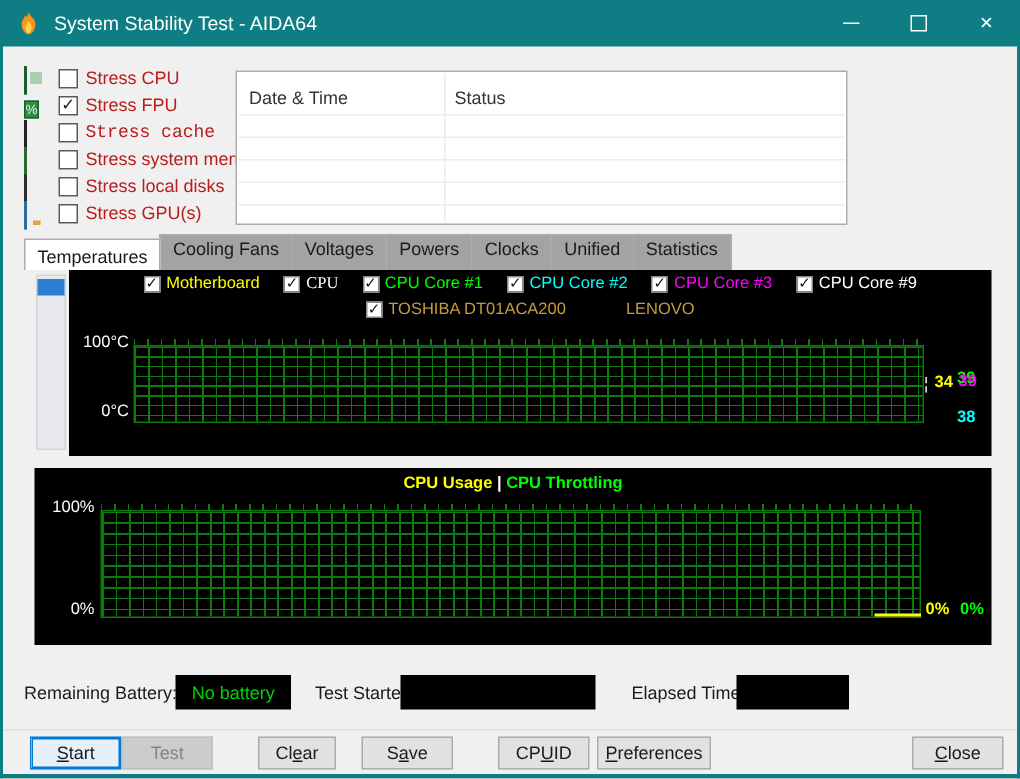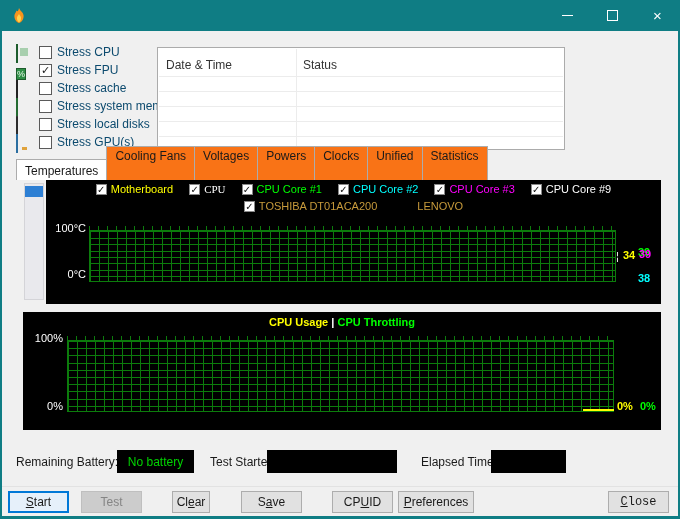--- a/index.html
+++ b/index.html
@@ -13,21 +13,21 @@
   .win-btn{width:45px;height:31px;display:flex;align-items:center;justify-content:center;color:#fff;}
   .min-glyph{width:11px;height:1px;background:#fff;}
   .max-glyph{width:9px;height:9px;border:1px solid #fff;}
   .close-glyph{font-size:15px;line-height:1;}
   
   .stress-list{position:absolute;left:14px;top:42px;}
   .stress-row{position:absolute;left:0;height:16px;display:flex;align-items:center;}
   .hw-icon{width:17px;height:15px;margin-right:6px;position:relative;flex:0 0 auto;}
   .cbx{width:13px;height:13px;background:#fff;border:1px solid #5a5a5a;box-sizing:border-box;
        font-size:11px;line-height:11px;text-align:center;color:#1a1a1a;margin-right:5px;flex:0 0 auto;}
-  .stress-label{font-size:12px;color:#0c4a6e;white-space:nowrap;}
+  .stress-label{font-size:12px;color:#b91c1c;white-space:nowrap;}
   
   .ic-cpu{width:14px;height:14px;background:#2f8f46;border:1px solid #1d5c2c;box-sizing:border-box;margin:0 auto;}
   .ic-cpu::after{content:"";position:absolute;left:4px;top:3px;width:8px;height:8px;background:#a8cfae;}
   .ic-fpu{width:14px;height:14px;background:#2f8f46;border:1px solid #1d5c2c;box-sizing:border-box;color:#eaf5ea;
           font-size:9px;line-height:12px;text-align:center;margin:0 auto;}
   .ic-cache{width:12px;height:14px;background:#3c3c3c;border:1px solid #222;box-sizing:border-box;margin:0 auto;
             background-image:repeating-linear-gradient(to bottom,#5a5a5a 0 1px,transparent 1px 3px);}
   .ic-mem{width:16px;height:7px;background:#3f9f4f;border:1px solid #246b31;box-sizing:border-box;margin:4px auto 0;
           background-image:repeating-linear-gradient(to right,#1d5c2c 0 2px,transparent 2px 4px);}
   .ic-disk{width:15px;height:6px;background:#4a4a4a;border-radius:2px;margin:5px auto 0;border:1px solid #2c2c2c;}
@@ -35,22 +35,22 @@
   .ic-gpu::after{content:"";position:absolute;left:6px;bottom:0;width:5px;height:3px;background:#e0a33c;}
   
   .log-table{position:absolute;left:155px;top:47px;width:408px;height:103px;background:#fff;border:1px solid #ababab;box-sizing:border-box;}
   .log-head{position:absolute;top:4px;left:0;right:0;height:26px;}
   .log-col1{position:absolute;left:8px;top:6px;font-size:12px;color:#333;}
   .log-col2{position:absolute;left:145px;top:6px;font-size:12px;color:#333;}
   .col-div{position:absolute;left:138px;top:1px;bottom:1px;width:1px;background:#ececec;}
   .row-line{position:absolute;left:1px;right:1px;height:1px;background:#ececec;}
   
   .tabs{position:absolute;left:14px;top:159px;height:21px;display:flex;align-items:flex-end;text-align:right;}
-  .tab{font-size:12px;color:#1a1a1a;background:#f97316;border:1px solid #acacac;border-bottom:none;
-       padding:2px 8px 3px;height:34px;box-sizing:border-box;margin-right:-1px;white-space:nowrap;}
+  .tab{font-size:12px;color:#1a1a1a;background:#a3a3a3;border:1px solid #acacac;border-bottom:none;
+       padding:2px 8px 3px;height:24px;box-sizing:border-box;margin-right:-1px;white-space:nowrap;}
   .tab.active{background:#ffffff;height:21px;padding-top:4px;position:relative;z-index:2;}
   
   .panel{position:absolute;background:#000;}
   .panel1{left:44px;top:180px;width:615px;height:124px;}
   .panel2{left:21px;top:312px;width:638px;height:118px;}
   .legend-row{position:absolute;left:0;right:0;display:flex;justify-content:center;align-items:center;gap:16px;}
   .legend-item{display:flex;align-items:center;font-size:11px;white-space:nowrap;}
   .gcbx{width:11px;height:11px;background:#fff;border:1px solid #888;box-sizing:border-box;font-size:10px;
         line-height:9px;text-align:center;color:#111;margin-right:4px;flex:0 0 auto;}
   .axis-label{position:absolute;font-size:11px;color:#fff;width:40px;text-align:right;}
@@ -82,20 +82,21 @@
 </head>
 <body>
 
 <div class="window">
 
   <div class="titlebar">
     <svg class="title-icon" viewBox="0 0 18 18">
       <path d="M9 1 C10 4 13 5 13.5 8 C14 11 12.5 15 9 16 C5.5 15 4 11 4.5 8 C5 6 6 5.5 6.5 3.5 C7.5 5 8.5 4 9 1 Z" fill="#f7941d"></path>
       <path d="M9 7 C10 9 11.5 9.5 11 12 C10.7 13.8 10 14.8 9 15.2 C8 14.8 7.3 13.8 7 12 C6.5 9.5 8 9 9 7 Z" fill="#ffd34d"></path>
     </svg>
+    <span class="title-text">System Stability Test - AIDA64</span>
     <div class="win-controls">
       <div class="win-btn">
           <span class="min-glyph"></span>
         </div>
       <div class="win-btn">
           <span class="max-glyph"></span>
         </div>
       <div class="win-btn">
           <span class="close-glyph">×</span>
         </div>
@@ -106,21 +107,21 @@
     <div class="stress-row" style="top:2px;">
       <span class="hw-icon"><span class="ic-cpu"></span></span>
       <span class="cbx"></span>
       <span class="stress-label">Stress CPU</span>
     </div>
     <div class="stress-row" style="top:20px;">
       <span class="hw-icon"><span class="ic-fpu">%</span></span>
       <span class="cbx">✓</span>
       <span class="stress-label">Stress FPU</span>
     </div>
-    <div class="stress-row" style="top:38px;">
+    <div class="stress-row" style="top:38px;font-family:Liberation Mono, monospace;">
       <span class="hw-icon"><span class="ic-cache"></span></span>
       <span class="cbx"></span>
       <span class="stress-label">Stress cache</span>
     </div>
     <div class="stress-row" style="top:56px;">
       <span class="hw-icon"><span class="ic-mem"></span></span>
       <span class="cbx"></span>
       <span class="stress-label">Stress system memory</span>
     </div>
     <div class="stress-row" style="top:74px;">
@@ -228,35 +229,35 @@
   <div class="status-box" style="left:115px;width:77px;">
     <span style="color: rgb(0, 212, 0);">No battery</span>
   </div>
   <span class="status-label" style="left:208px;">Test Started:</span>
   <div class="status-box" style="left:265px;width:130px;color:#00d400;"></div>
   <span class="status-label" style="left:419px;">Elapsed Time:</span>
   <div class="status-box" style="left:489px;width:75px;color:#00d400;"></div>
 
   <div class="divider"></div>
 
-  <div class="btn focused" style="left:6px;width:61px;">
+  <div class="btn focused" style="left:18px;width:61px;">
     <span><span class="u">S</span><span>tart</span></span>
   </div>
   <div class="btn disabled" style="left:79px;width:61px;">
     <span>Test</span>
   </div>
-  <div class="btn" style="left:170px;width:38px;">
+  <div class="btn" style="left:170px;width:52px;">
     <span><span>Cl</span><span class="u">e</span><span>ar</span></span>
   </div>
   <div class="btn" style="left:239px;width:61px;">
     <span><span>S</span><span class="u">a</span><span>ve</span></span>
   </div>
   <div class="btn" style="left:330px;width:61px;">
     <span><span>CP</span><span class="u">U</span><span>ID</span></span>
   </div>
   <div class="btn" style="left:396px;width:76px;justify-content:center;">
     <span><span class="u">P</span><span>references</span></span>
   </div>
-  <div class="btn" style="left:606px;width:61px;font-family:Liberation Mono, monospace;">
+  <div class="btn" style="left:606px;width:61px;">
     <span><span class="u">C</span><span>lose</span></span>
   </div>
 
 </div>
 
 </body></html>

